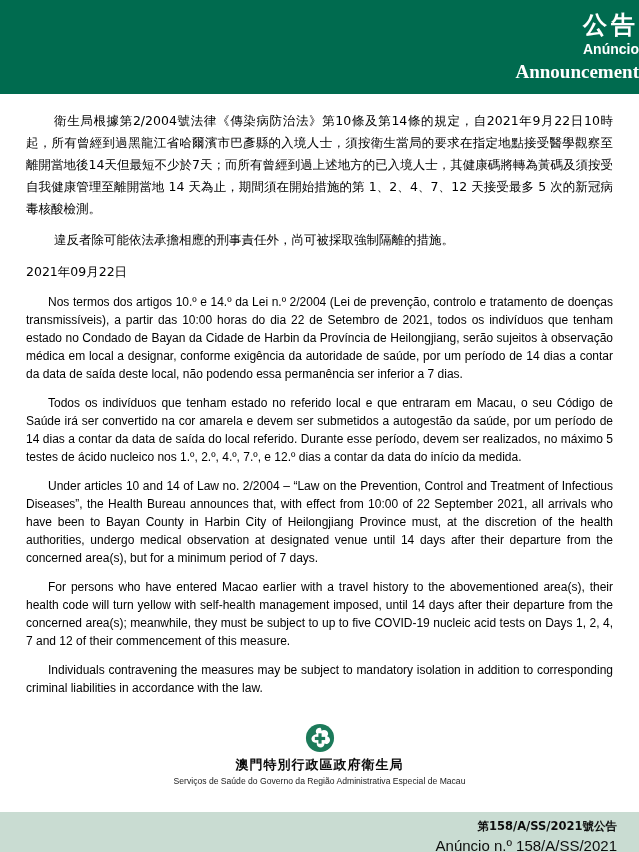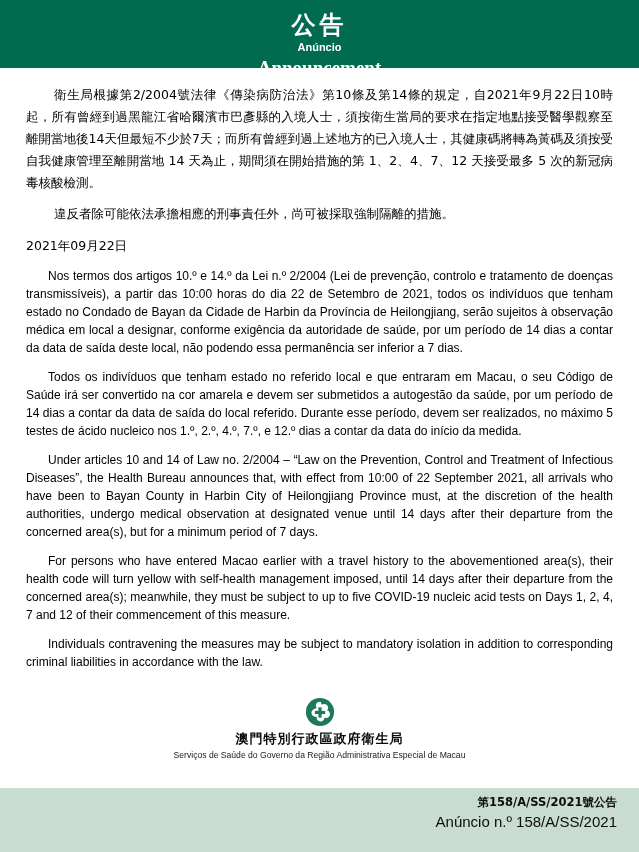--- a/index.html
+++ b/index.html
@@ -17,34 +17,34 @@
   .page {
     position: relative;
     width: 639px;
     height: 852px;
     box-sizing: border-box;
   }
   
   .header {
     background: #006B4F;
     color: #ffffff;
-    text-align: center;
+    text-align: right;
     padding: 10px 0 12px 0;
-    height: 68px;
+    height: 94px;
     box-sizing: border-box;
   }
   .header .zh {
     font-size: 24px;
     font-weight: bold;
     letter-spacing: 4px;
     line-height: 1.25;
     margin: 0;
   }
   .header .pt {
-    font-size: 11px;
+    font-size: 14px;
     font-weight: bold;
     line-height: 1.25;
     margin: 1px 0 0 0;
   }
   .header .en {
     font-size: 19px;
     font-weight: bold;
     line-height: 1.25;
     margin: 1px 0 0 0;
     font-family: Liberation Serif, serif;
@@ -109,21 +109,21 @@
     color: #1a1a1a;
     line-height: 1.4;
     margin-top: 1px;
   }
   
   .bottom-bar {
     position: absolute;
     left: 0;
     bottom: 0;
     width: 639px;
-    height: 64px;
+    height: 40px;
     background: #C9DCD2;
     box-sizing: border-box;
     padding: 6px 22px 0 0;
     text-align: right;
   }
   .bottom-bar .ref-zh {
     font-size: 11.5px;
     font-weight: bold;
     color: #0d0d0d;
     line-height: 1.45;

